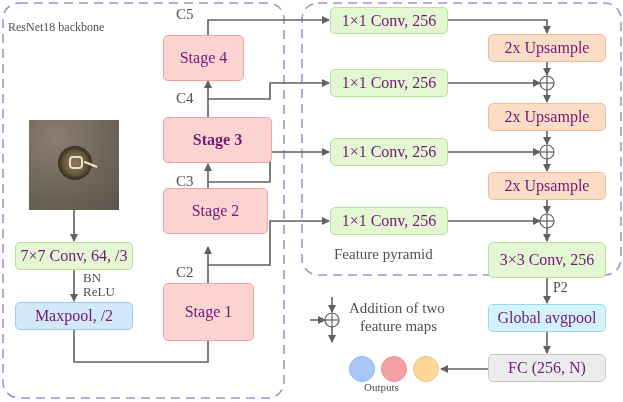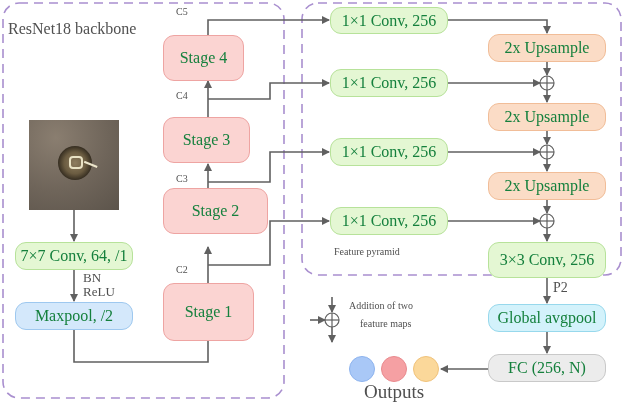--- a/index.html
+++ b/index.html
@@ -1,28 +1,28 @@
 <!DOCTYPE html>
 <html><head>
 <meta charset="utf-8">
 <style>
   html, body { margin:0; padding:0; background:#ffffff; }
   body { width:623px; height:402px; position:relative; overflow:hidden;
          font-family:"Liberation Serif", "DejaVu Serif", serif; color:#555; }
   svg { position:absolute; left:0; top:0; }
-  .box { position:absolute; box-sizing:border-box; border-radius:11px;
+  .box { position:absolute; box-sizing:border-box; border-radius:5px;
          display:flex; align-items:center; justify-content:center;
-         font-size:16px; color:#15803d; white-space:nowrap; }
+         font-size:16px; color:#701a75; white-space:nowrap; }
   .green  { background:#e4f7d3; border:1.5px solid #b7e29a; }
   .red    { background:#fbd4d2; border:1.5px solid #eea4a2; }
   .orange { background:#fbdcc6; border:1.5px solid #f1bd98; }
   .blue   { background:#d4e8fb; border:1.5px solid #9ec8ef;font-family:Liberation Serif, serif; }
   .cyan   { background:#d3f2fb; border:1.5px solid #97d8ec; }
   .gray   { background:#ececec; border:1.5px solid #c9c9c9; }
-  .label { position:absolute; font-size:10px; color:#505050; white-space:nowrap; }
+  .label { position:absolute; font-size:15px; color:#505050; white-space:nowrap; }
   .small { font-size:13px; line-height:14px; }
   .photo { position:absolute; left:29px; top:120px; width:90px; height:90px;
            background:radial-gradient(circle at 30% 20%, #8a7e70 0%, #6f655a 55%, #5c544b 100%); }
   .disc { position:absolute; left:29px; top:26px; width:34px; height:34px; border-radius:50%;
           background:radial-gradient(circle, #8e7d5f 0%, #6b5c41 45%, #2c251b 75%, #1a150f 100%); }
   .disc-inner { position:absolute; left:40px; top:36px; width:14px; height:13px; border-radius:4px;
                 border:2px solid #e9e2c4; box-sizing:border-box; }
   .disc-spur { position:absolute; left:53px; top:43px; width:14px; height:9px;
                border-top:2px solid #ede6cc; transform:rotate(22deg); }
   .dot { position:absolute; width:26px; height:26px; border-radius:50%; box-sizing:border-box; }
@@ -95,36 +95,36 @@
         <line x1="547" y1="214" x2="547" y2="228"></line>
       </g>
     <g>
         <circle cx="332" cy="320" r="7"></circle>
         <line x1="325" y1="320" x2="339" y2="320"></line>
         <line x1="332" y1="313" x2="332" y2="327"></line>
       </g>
   </g>
 </svg>
 
-<div class="label" style="left:8px;top:20px;font-size:16px;">ResNet18 backbone</div>
+<div class="label" style="left:8px;top:20px;font-size:12px;">ResNet18 backbone</div>
 
 <div class="photo">
   <div class="disc"></div>
   <div class="disc-inner"></div>
   <div class="disc-spur"></div>
 </div>
 
-<div class="box green" style="left:15px;top:242px;width:118px;height:28px;">7×7 Conv, 64, /1</div>
+<div class="box green" style="left:15px;top:242px;width:118px;height:28px;">7×7 Conv, 64, /3</div>
 <div class="label small" style="left:83px;top:271px;">BN</div>
 <div class="label small" style="left:83px;top:285px;">ReLU</div>
 <div class="box blue" style="left:15px;top:302px;width:118px;height:28px;">Maxpool, /2</div>
 
 <div class="box red" style="left:163px;top:283px;width:91px;height:58px;">Stage 1</div>
 <div class="box red" style="left:163px;top:188px;width:105px;height:46px;">Stage 2</div>
-<div class="box red" style="left:163px;top:117px;width:87px;height:46px;">Stage 3</div>
+<div class="box red" style="left:163px;top:117px;width:109px;height:46px;font-weight:bold;">Stage 3</div>
 <div class="box red" style="left:163px;top:35px;width:81px;height:46px;">Stage 4</div>
 
 <div class="label" style="left:176px;top:256px;margin-top:8px;">C2</div>
 <div class="label" style="left:176px;top:173px;">C3</div>
 <div class="label" style="left:176px;top:90px;">C4</div>
 <div class="label" style="left:176px;top:6px;">C5</div>
 
 <div class="box green" style="left:330px;top:7px;width:118px;height:27px;">1×1 Conv, 256</div>
 <div class="box green" style="left:330px;top:69px;width:118px;height:28px;">1×1 Conv, 256</div>
 <div class="box green" style="left:330px;top:138px;width:118px;height:28px;">1×1 Conv, 256</div>
@@ -137,16 +137,16 @@
 <div class="box green" style="left:488px;top:242px;width:118px;height:36px;">3×3 Conv, 256</div>
 <div class="label" style="left:334px;top:246px;">Feature pyramid</div>
 
 <div class="label small" style="left:553px;top:281px;font-size:14px;">P2</div>
 <div class="box cyan" style="left:488px;top:304px;width:118px;height:28px;">Global avgpool</div>
 <div class="box gray" style="left:488px;top:354px;width:118px;height:28px;">FC (256, N)</div>
 
 <div class="dot" style="left:349px;top:356px;background:#a9c8f7;border:1.5px solid #8db3ee;"></div>
 <div class="dot" style="left:381px;top:356px;background:#f5a0a3;border:1.5px solid #e98a8e;"></div>
 <div class="dot" style="left:413px;top:356px;background:#fbd89a;border:1.5px solid #f0c27a;"></div>
-<div class="label" style="left:364px;top:381px;font-size:19px;">Outputs</div>
+<div class="label" style="left:364px;top:381px;font-size:11px;">Outputs</div>
 
 <div class="label" style="left:349px;top:300px;">Addition of two</div>
 <div class="label" style="left:360px;top:318px;">feature maps</div>
 
 </body></html>

